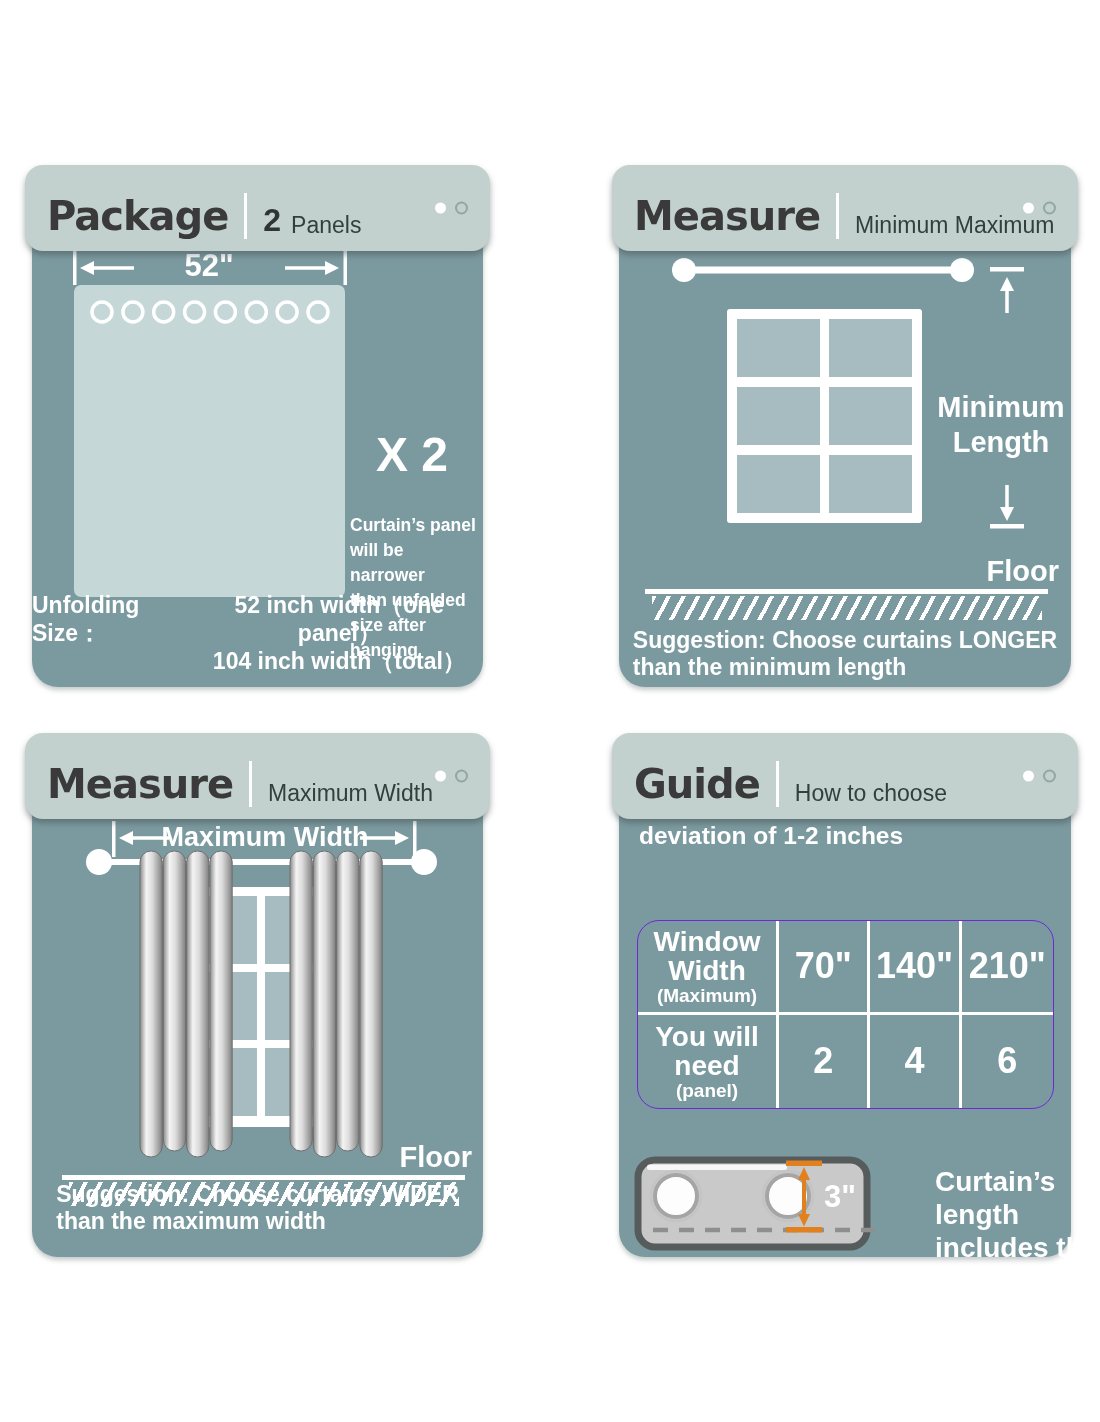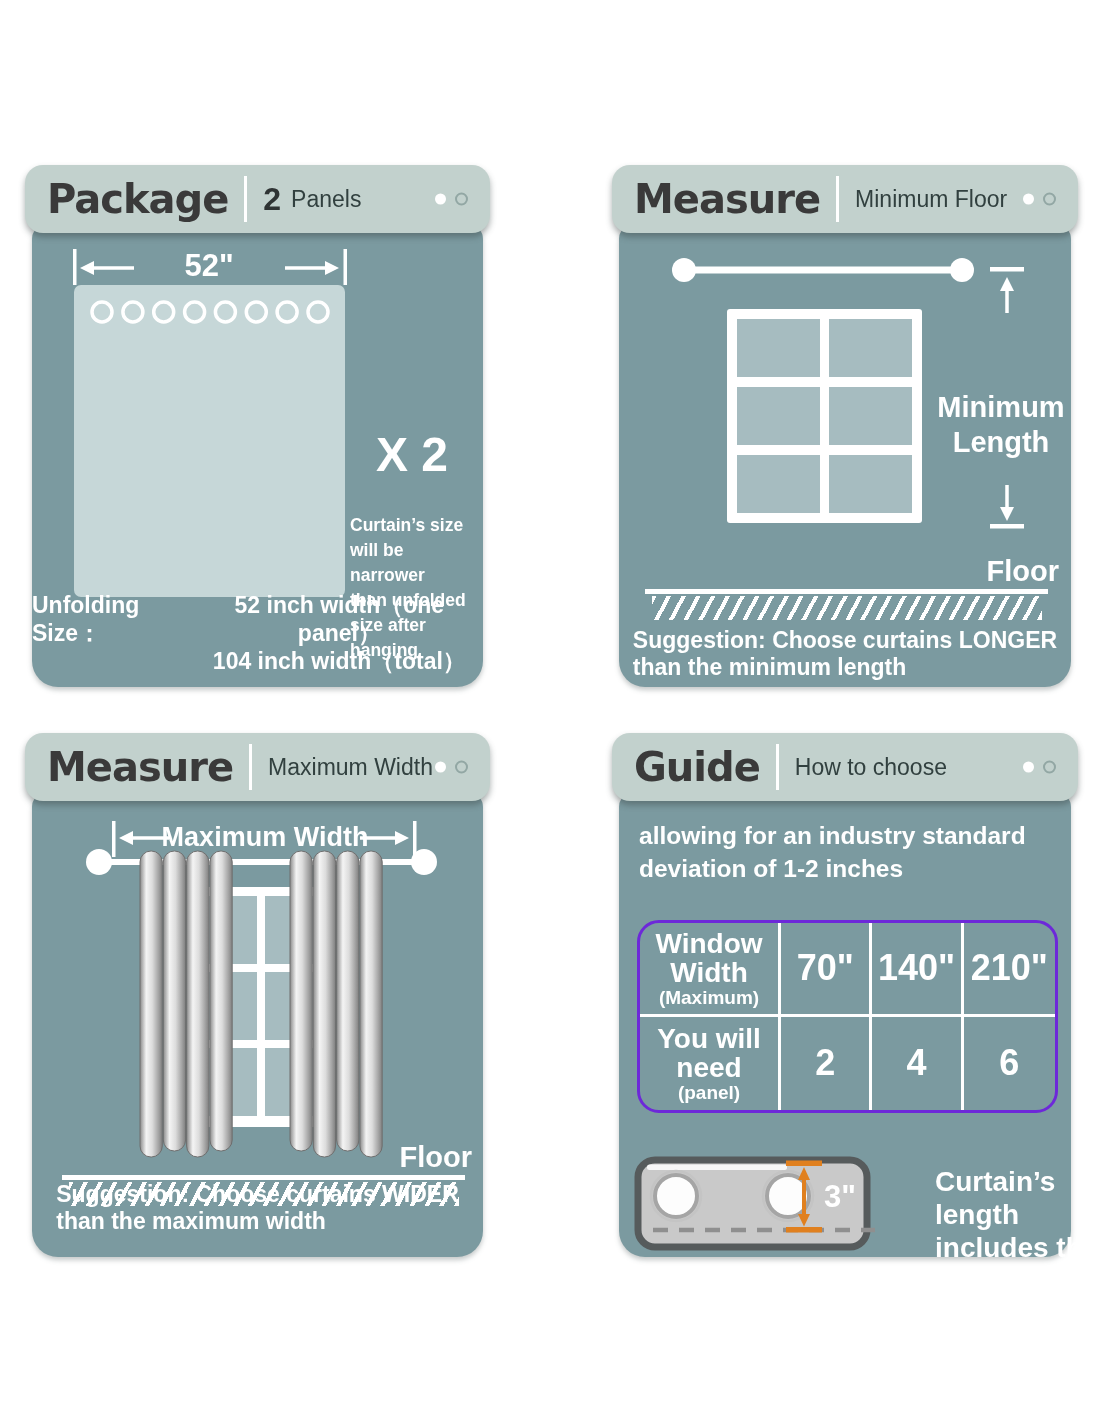--- a/index.html
+++ b/index.html
@@ -2,24 +2,24 @@
 <html><head>
 <meta charset="utf-8">
 <style>
   html,body { margin:0; padding:0; background:#ffffff; }
   .stage {
     position:relative; width:1100px; height:1422px; background:#ffffff;
     font-family:"Liberation Sans", sans-serif; overflow:hidden;
   }
   .card { position:absolute; }
   .card-header {
-    position:absolute; left:0; right:0; top:0; height:68px;
+    position:absolute; left:0; right:0; top:0; height:86px;
     background:#c2d1cd; border-radius:18px;
     box-shadow:0 4px 6px rgba(60,72,72,.45);
-    display:flex; align-items:center; padding:0 22px; box-sizing:border-box;
+    display:flex; align-items:flex-end; padding:12px 22px; box-sizing:border-box;
     z-index:2;
   }
   .card-title {
     font-family:"DejaVu Sans", sans-serif; font-weight:800; font-size:40px;
     color:#3a3a3a; letter-spacing:-1px; white-space:nowrap;
   }
   .hdr-divider { width:3px; height:46px; background:#ffffff; margin:0 16px; flex:none; }
   .hdr-sub { font-size:23px; color:#31403f; white-space:nowrap; }
   .hdr-num { font-size:32px; font-weight:800; color:#2f3434; margin-right:10px; }
   .dots { position:absolute; right:22px; top:50%; transform:translateY(-50%); display:flex; align-items:center; gap:9px; }
@@ -47,21 +47,21 @@
   .suggestion .inner { display:inline-block; }
   .suggestion .l2 { text-align:left; }
   .hatch {
     position:absolute; height:24px;
     background:repeating-linear-gradient(118deg, #ffffff 0 4px, transparent 4px 13px);
   }
   .floorline { position:absolute; height:5px; background:#ffffff; }
   .guide-intro { font-size:24.5px; line-height:33px; }
   .gtable {
     position:absolute; left:18px; top:127px; width:415px; height:187px;
-    border:3px solid #6d28d9; border-radius:22px; overflow:hidden;
+    border:1px solid #6d28d9; border-radius:22px; overflow:hidden;
     display:grid; grid-template-columns:34% 22% 22% 22%; grid-template-rows:1fr 1fr;
   }
   .gcell {
     display:flex; flex-direction:column; align-items:center; justify-content:center;
     color:#ffffff; font-weight:700; border-right:3px solid #ffffff;
     box-sizing:border-box; text-align:center;
   }
   .gcell.lastcol { border-right:none; }
   .gcell.toprow { border-bottom:3px solid #ffffff; }
   .gh-main { font-size:28px; line-height:29px; }
@@ -95,21 +95,21 @@
               <circle cx="162.6" cy="87" r="10"></circle>
             <circle cx="193.4" cy="87" r="10"></circle>
               <circle cx="224.3" cy="87" r="10"></circle>
             <circle cx="255.1" cy="87" r="10"></circle>
               <circle cx="286" cy="87" r="10"></circle>
           </g>
         </g>
         <text class="svgtxt" x="380" y="246" font-size="48" font-weight="800" text-anchor="middle">X 2</text>
       </svg>
       <div class="overlay note-sm" style="left:318px; top:288px; width:132px;">
-        <div>Curtain’s size</div>
+        <div>Curtain’s panel</div>
         <div>will be narrower</div>
         <div>than unfolded</div>
         <div>size after hanging</div>
       </div>
       <div class="unfold">
         <div>Unfolding Size：</div>
         <div class="unfold-vals">
           <div>52 inch width（one panel）</div>
           <div>104 inch width（total）</div>
         </div>
@@ -165,21 +165,21 @@
       <div class="suggestion" style="top:402px;">
         <div class="inner">
           <div>Suggestion: Choose curtains LONGER</div>
           <div class="l2">than the minimum length</div>
         </div>
       </div>
     </div>
     <div class="card-header">
       <div class="card-title">Measure</div>
       <div class="hdr-divider"></div>
-      <div class="hdr-sub">Minimum Floor</div>
+      <div class="hdr-sub">Minimum Maximum</div>
       <div class="dots">
         <span class="dot-solid"></span>
         <span class="dot-ring"></span>
       </div>
     </div>
   </div>
 
   <div class="card" style="left:25px; top:733px; width:465px; height:524px;">
     <div class="card-body">
       <svg class="diagram" viewBox="0 0 451 464">
@@ -245,21 +245,20 @@
       <div class="dots">
         <span class="dot-solid"></span>
         <span class="dot-ring"></span>
       </div>
     </div>
   </div>
 
   <div class="card" style="left:612px; top:733px; width:466px; height:524px;">
     <div class="card-body">
       <div class="overlay guide-intro" style="left:20px; top:26px; width:410px;">
-        <div>allowing for an industry standard</div>
         <div>deviation of 1-2 inches</div>
       </div>
 
       <div class="gtable">
         <div class="gcell toprow">
           <div class="gh-main">Window</div>
           <div class="gh-main">Width</div>
           <div class="gh-sub">(Maximum)</div>
         </div>
         <div class="gcell toprow gval">70"</div>

